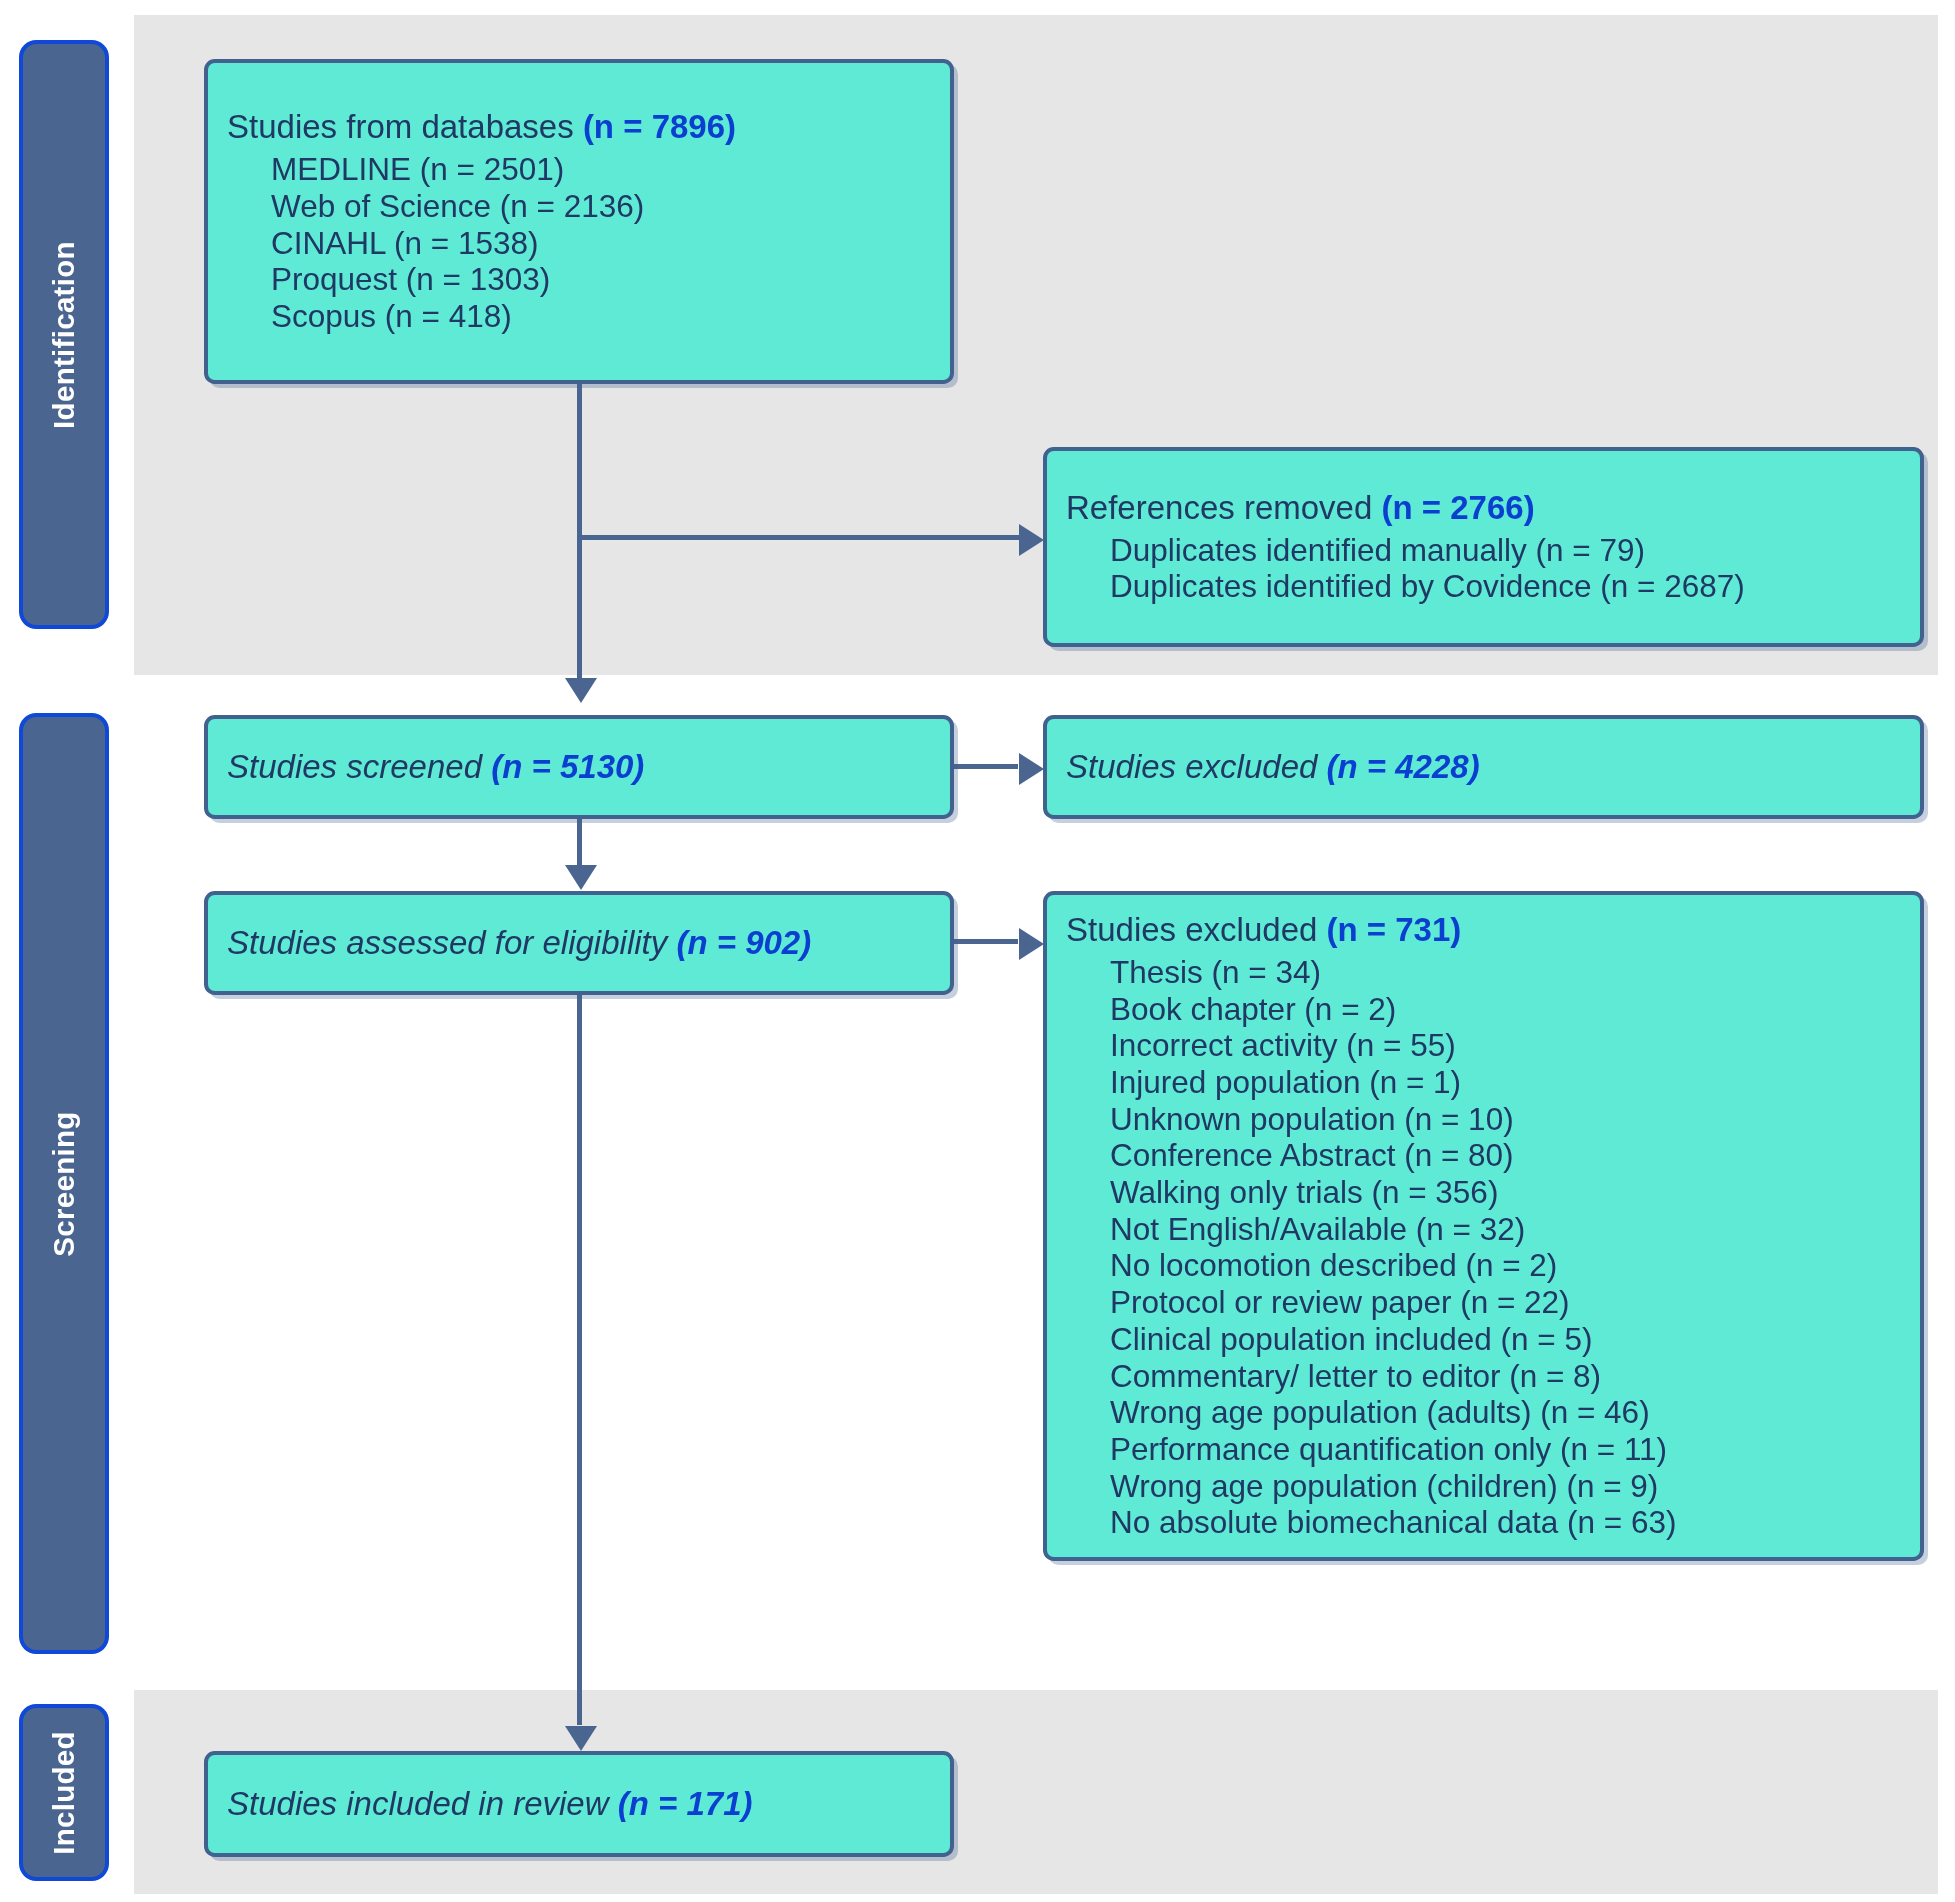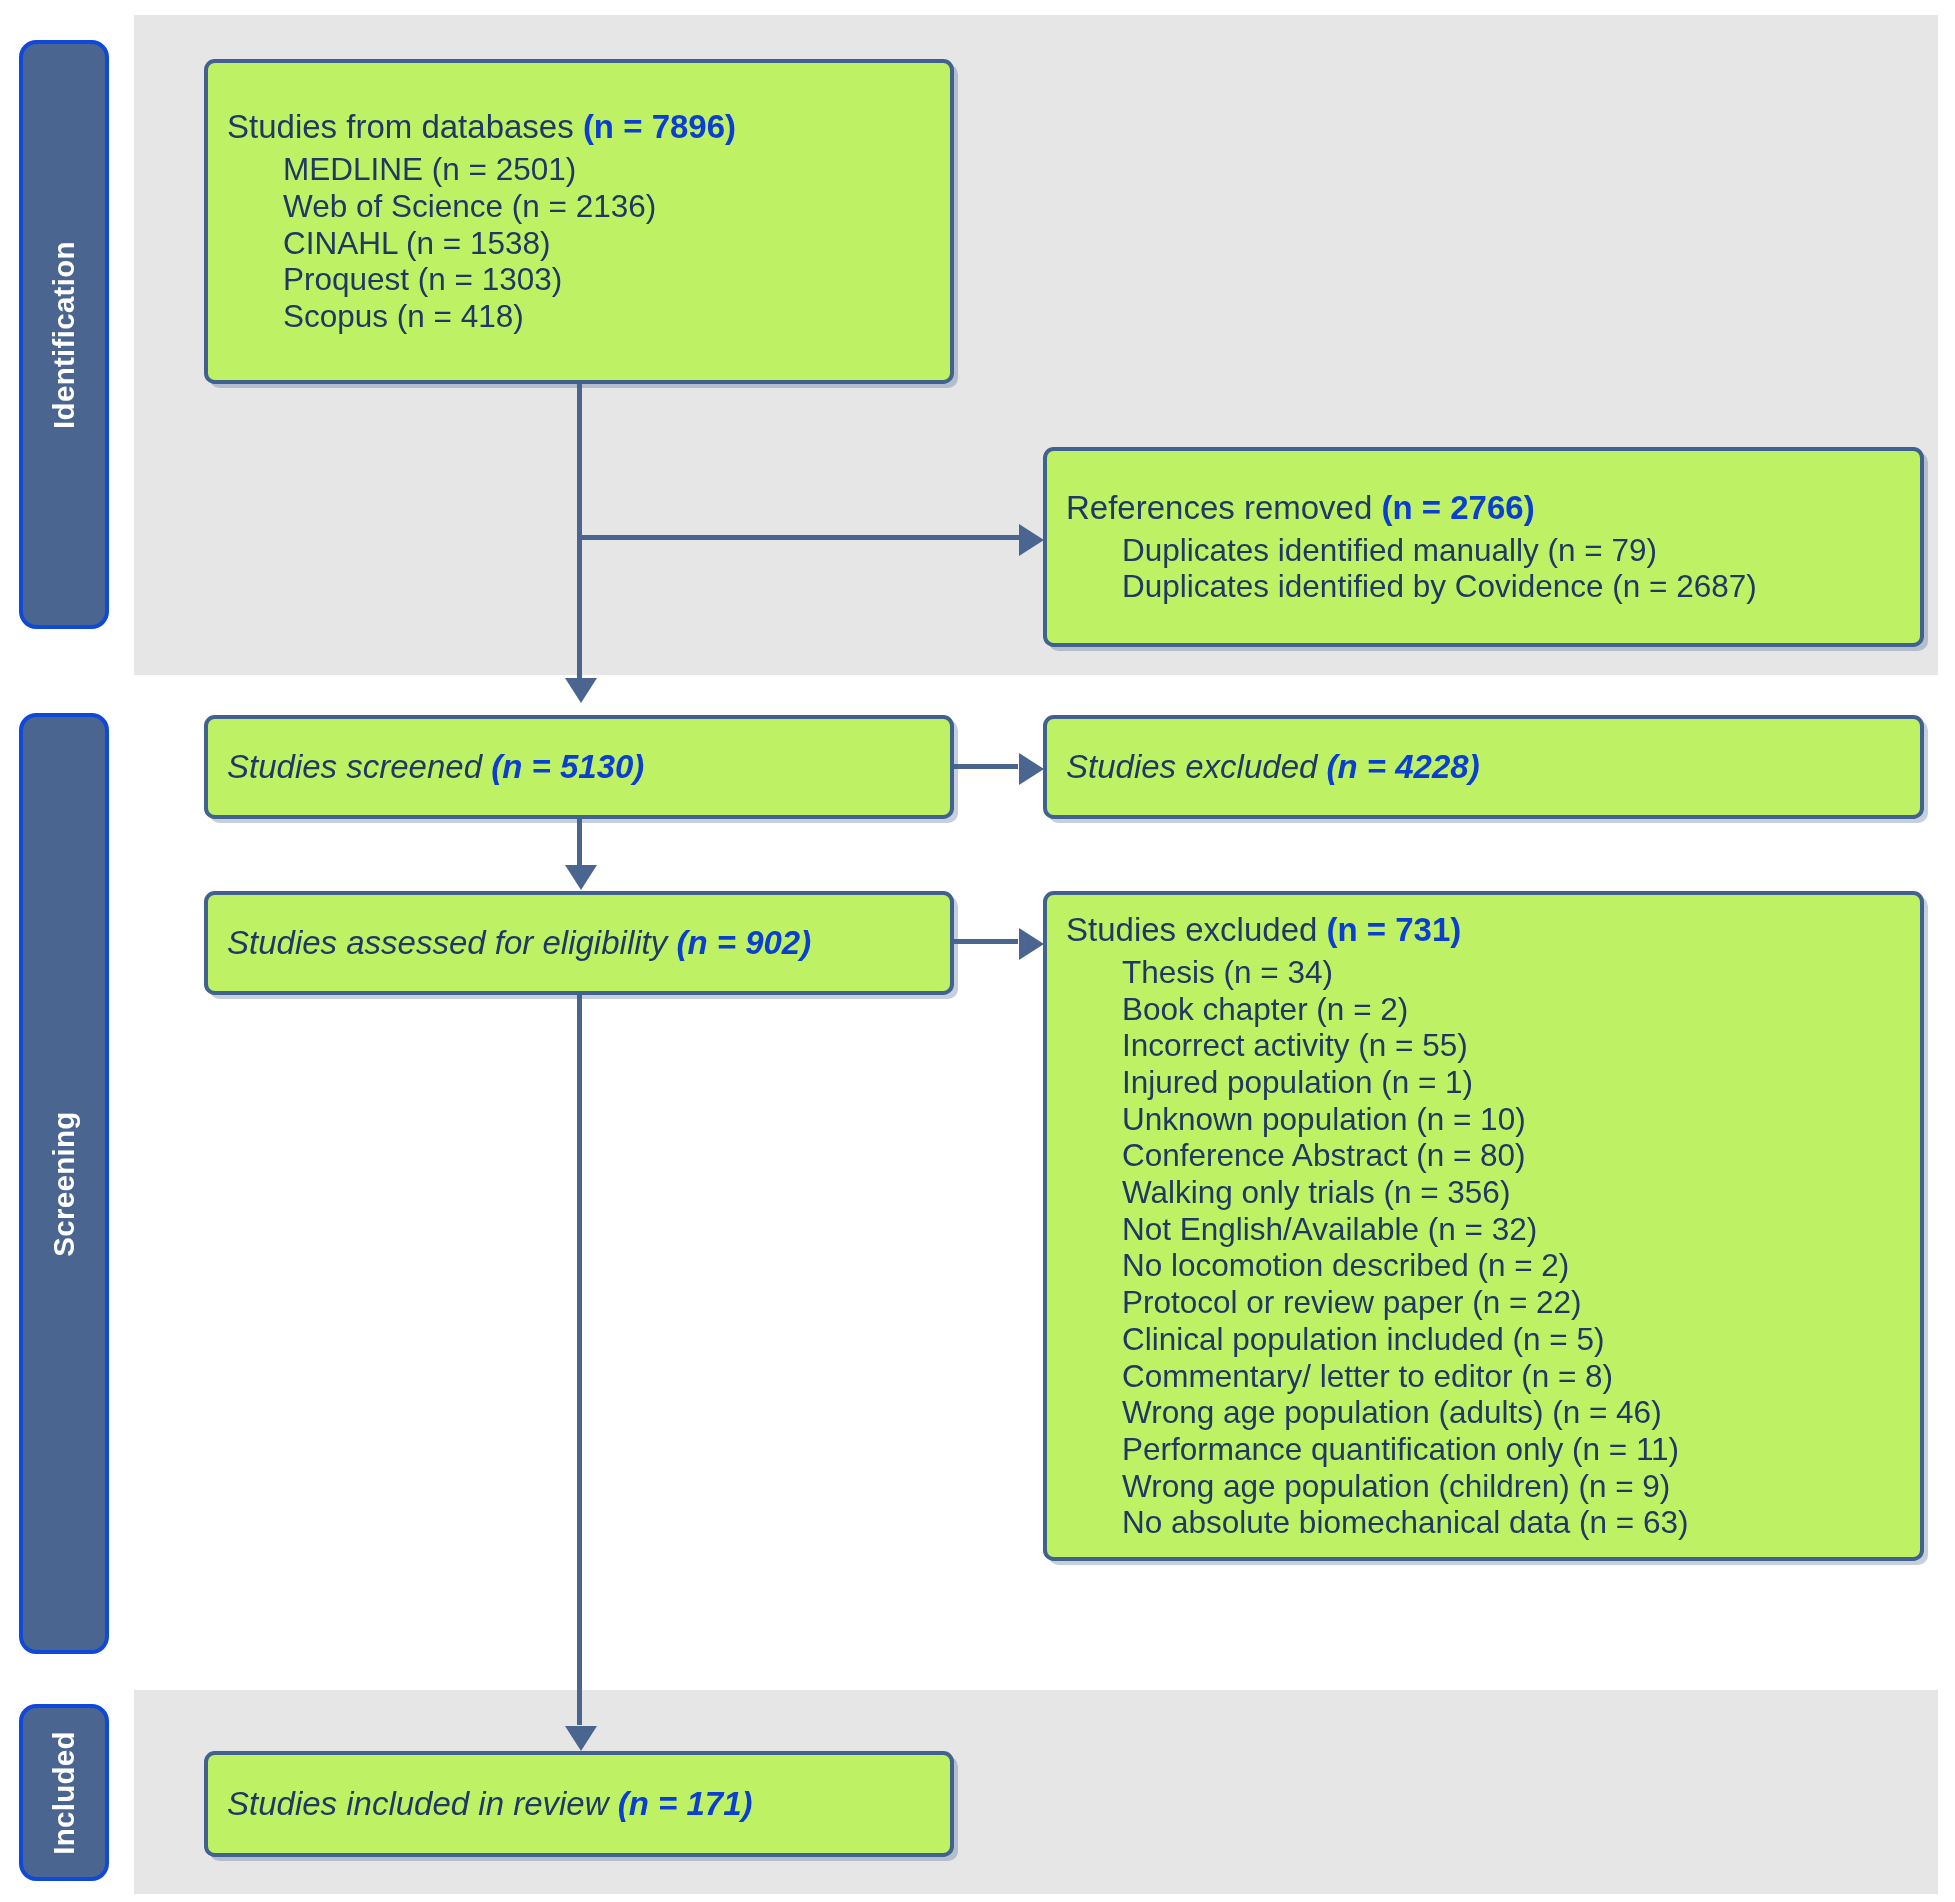--- a/index.html
+++ b/index.html
@@ -42,21 +42,21 @@
     white-space: nowrap;
     transform: rotate(-90deg);
   }
   #pill-identification { left: 19px; top: 40px;   width: 90px; height: 589px; }
   #pill-screening      { left: 19px; top: 713px; width: 90px; height: 941px; }
   #pill-included       { left: 19px; top: 1704px; width: 90px; height: 177px; }
 
   
   .flow-box {
     position: absolute;
-    background: #bef264;
+    background: #5eead4;
     border: 4px solid #41618e;
     border-radius: 10.7px;
     box-sizing: border-box;
     box-shadow: 4.7px 4.7px 0 -0.7px rgba(65,97,142,0.30);
     padding: 32px 19px;
     display: flex;
     flex-direction: column;
     justify-content: center;
   }
   .flow-box.center-v { justify-content: center; font-style: italic; }
@@ -74,21 +74,20 @@
   .bx-list {
     list-style: none;
     margin: 4px 0 0 0;
     padding: 0 0 0 44px;
   }
   .bx-list li {
     color: #1f3864;
     font-size: 31.5px;
     line-height: 1.165;
     white-space: nowrap;
-    margin-left: 12px;
   }
 
   
   #box-databases    { left: 204px;  top: 59px;   width: 750px; height: 325px; }
   #box-removed      { left: 1043px; top: 447px;  width: 881px; height: 200px; }
   #box-screened     { left: 204px;  top: 715px; width: 750px; height: 104px; }
   #box-excluded-1   { left: 1043px; top: 715px; width: 881px; height: 104px; }
   #box-eligibility  { left: 204px;  top: 891px; width: 750px; height: 104px; }
   #box-excluded-2   { left: 1043px; top: 891px; width: 881px; height: 670px; }
   #box-included     { left: 204px;  top: 1751px; width: 750px; height: 106px; }

